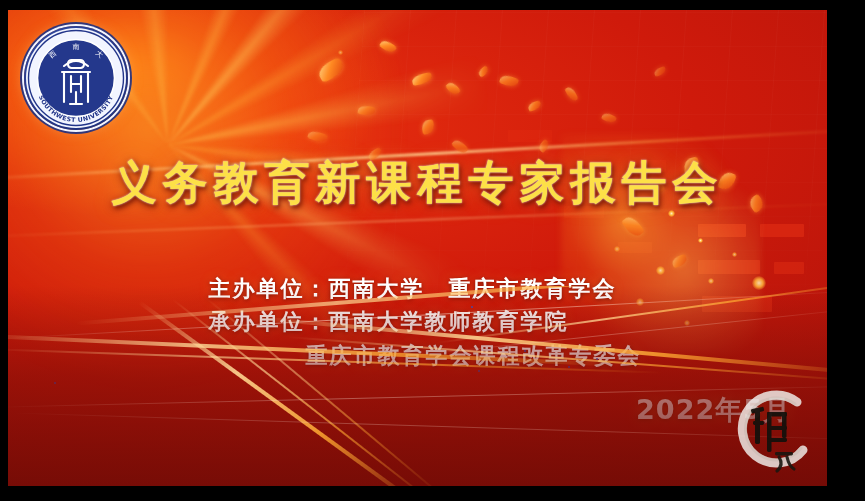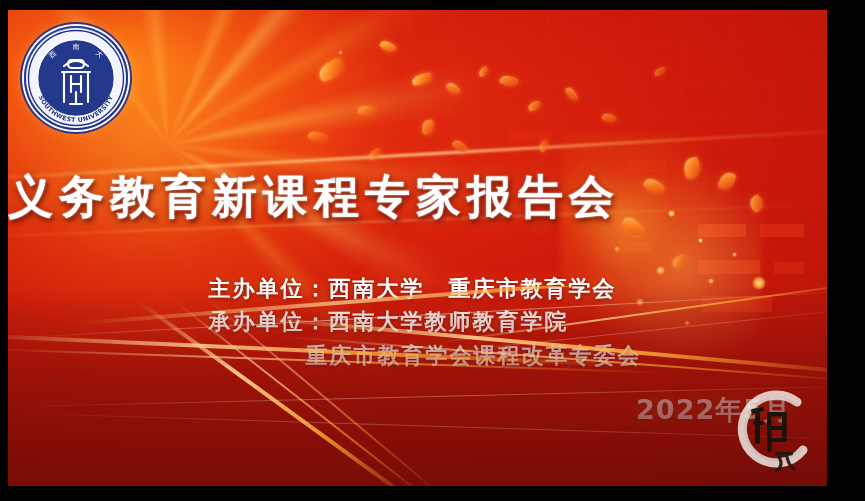--- a/index.html
+++ b/index.html
@@ -119,31 +119,31 @@
     background:radial-gradient(circle at 38% 32%, #3a55ad 0%, #24388c 55%, #1b2d73 100%);
     box-shadow:0 0 0 2px #f4f6ff, 0 0 0 4px rgba(30,48,130,.9), 0 0 14px rgba(255,200,120,.55);
   }
   #crest svg{ display:block; width:104px; height:104px; }
 
   
   .cjk{ font-family:"DejaVu Sans", sans-serif; }
 
   #main-title{
     position:absolute; left:0; right:0; top:150px;
+    text-align:center;
     font-size:45px; line-height:1;
     letter-spacing:6px;
-    color:#ffffff;
+    color:#fde047;
     font-weight:700;
     text-shadow:
       0 0 2px rgba(255,255,255,.95),
       0 2px 8px rgba(120,10,0,.85),
       0 0 22px rgba(255,170,60,.45),
       2px 3px 4px rgba(90,8,0,.7);
     white-space:nowrap;
-    margin-top:14px;
   }
 
   #org-block{
     position:absolute; left:0; right:0; top:262px;
     text-align:center;
     color:#fff;
     font-size:22px;
     line-height:1.52;
     letter-spacing:2px;
     font-weight:700;

